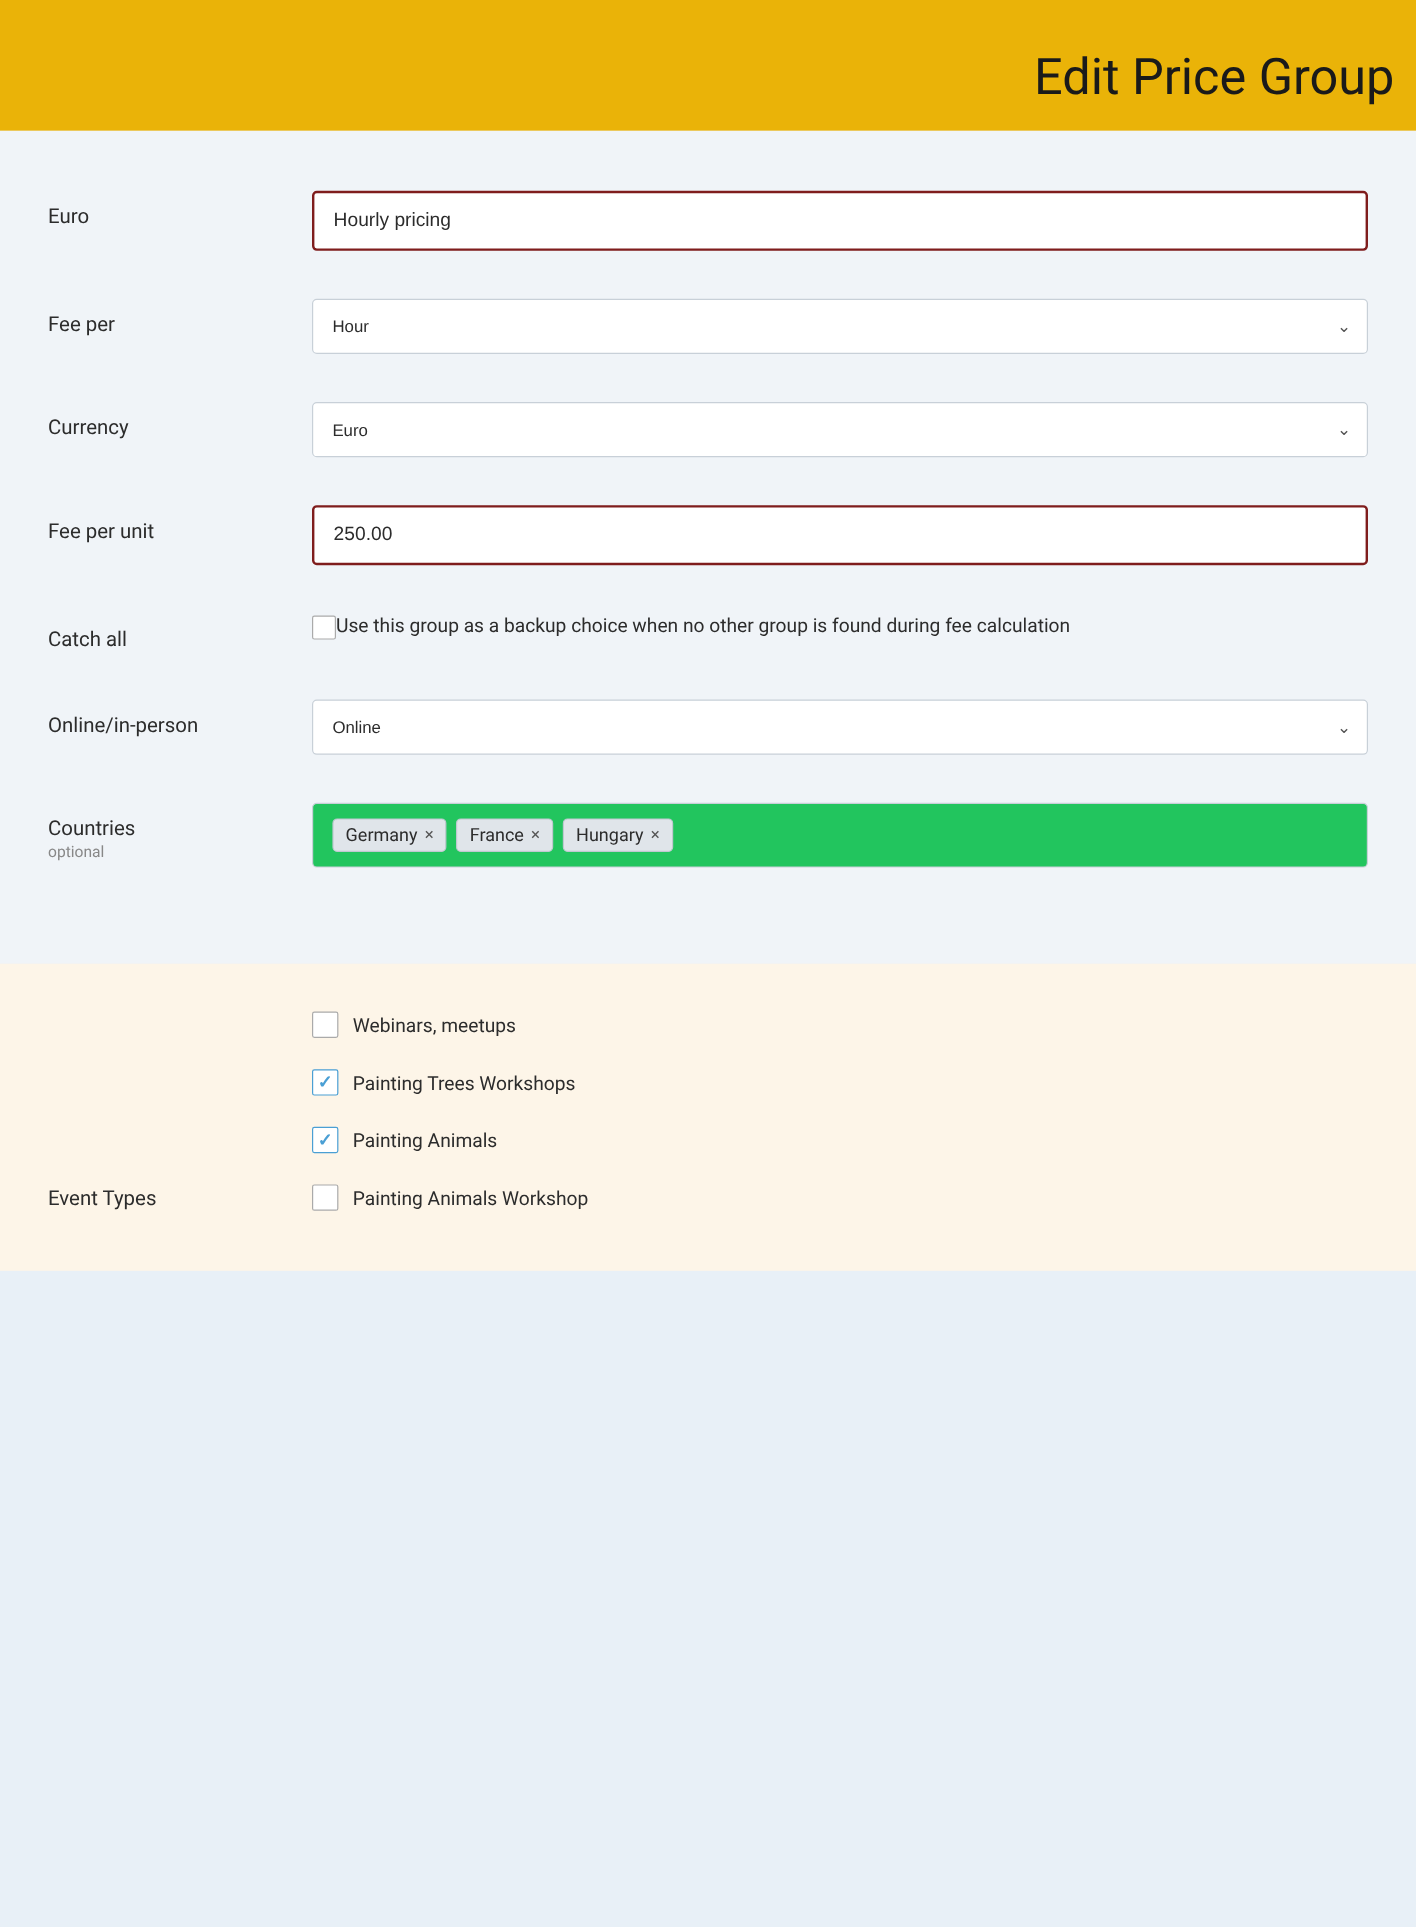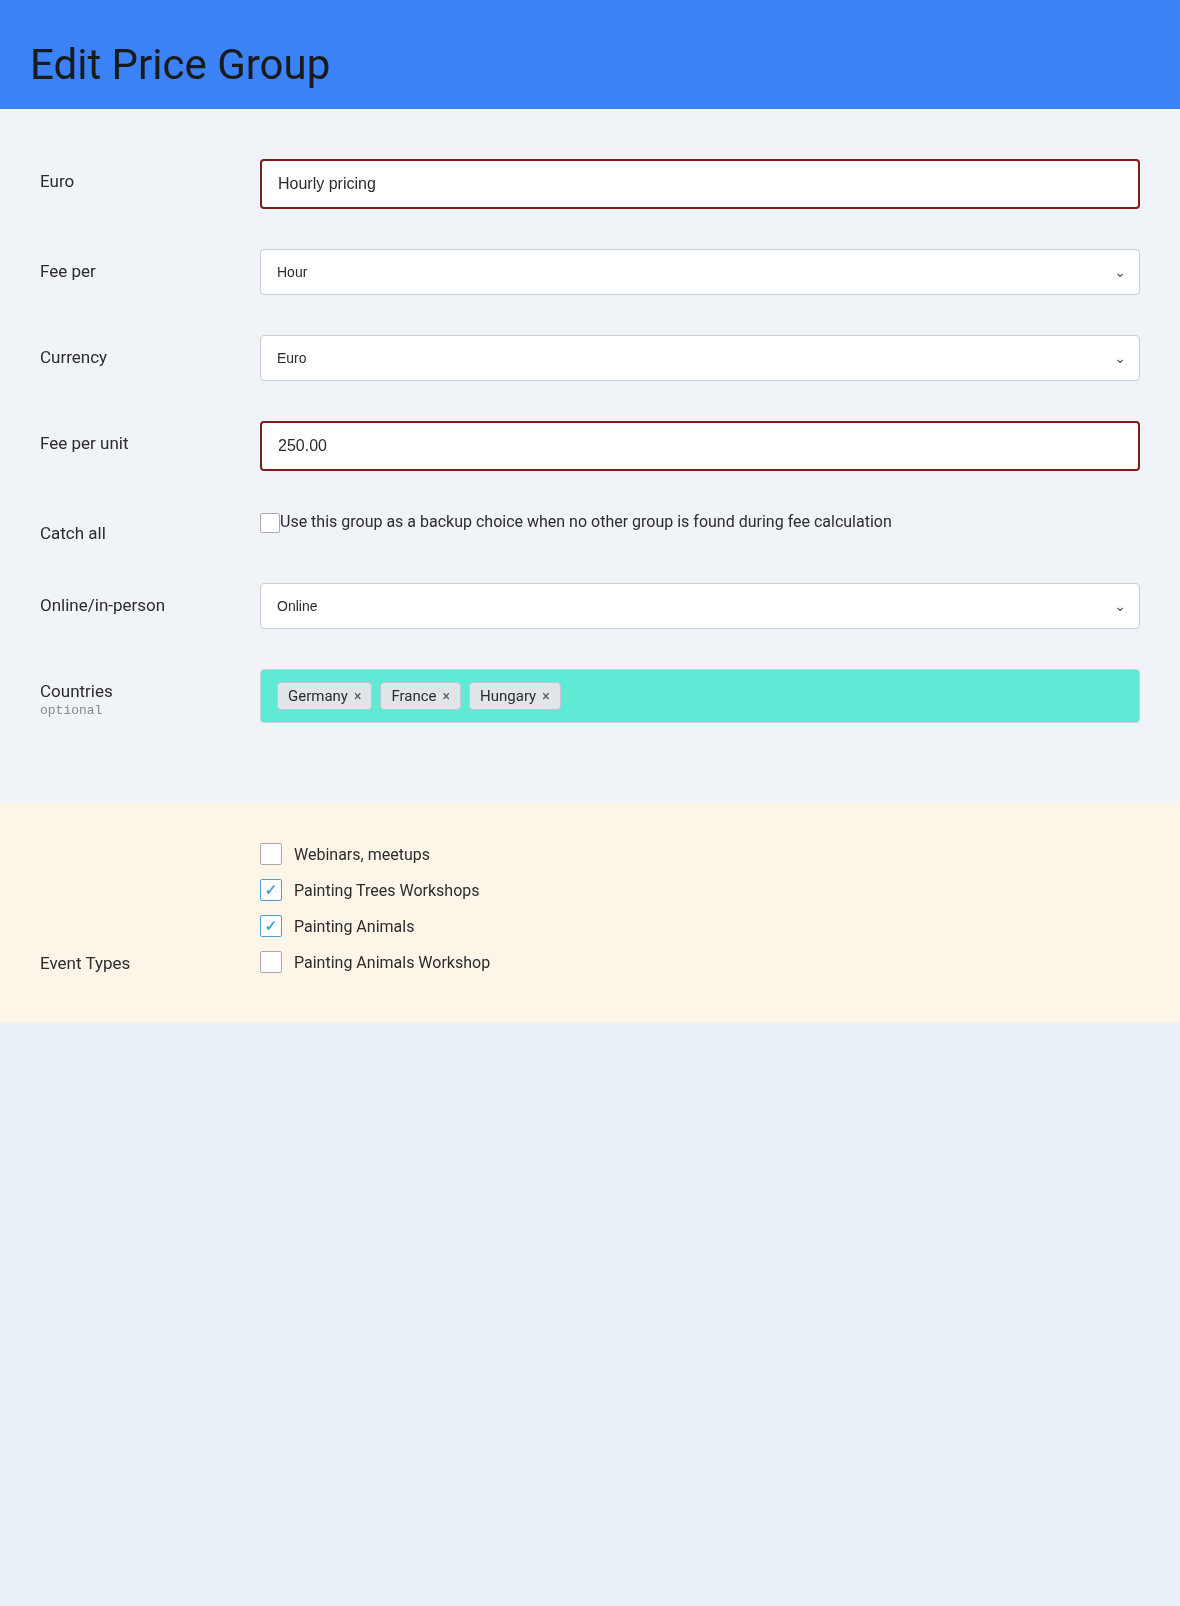--- a/index.html
+++ b/index.html
@@ -9,22 +9,23 @@
     }
 
     body {
       font-family: -apple-system, BlinkMacSystemFont, 'Segoe UI', Roboto, sans-serif;
       background-color: #e8f0f7;
       width: 1180px;
       min-height: 1606px;
     }
 
     .page-header {
-      background-color: #3b82f6;
-      padding: 40px 34px 20px 30px;
+      background-color: #eab308;
+      padding: 40px 18px 20px 30px;
+      text-align: right;
     }
 
     .page-title {
       font-size: 42px;
       font-weight: 400;
       color: #1a1a1a;
     }
 
     .form-container {
       background-color: #f0f4f8;
@@ -45,21 +46,20 @@
       font-size: 17px;
       color: #2c2c2c;
       padding-top: 12px;
     }
 
     .form-label-sub {
       font-size: 13px;
       color: #888;
       display: block;
       margin-top: 2px;
-      font-family: Liberation Mono, monospace;
     }
 
     .form-control {
       flex: 1;
     }
 
     .input-field {
       width: 100%;
       padding: 14px 16px;
       font-size: 16px;
@@ -145,21 +145,21 @@
       color: #2c2c2c;
       line-height: 1.4;
     }
 
     .countries-field {
       width: 100%;
       padding: 12px 16px;
       font-size: 16px;
       border: 1px solid #c8d0d8;
       border-radius: 4px;
-      background: #5eead4;
+      background: #22c55e;
       display: flex;
       flex-wrap: wrap;
       gap: 8px;
       align-items: center;
       min-height: 54px;
     }
 
     .tag {
       display: inline-flex;
       align-items: center;
@@ -199,21 +199,21 @@
       min-width: 220px;
       font-size: 17px;
       color: #2c2c2c;
       padding-top: 4px;
     }
 
     .event-types-list {
       flex: 1;
       display: flex;
       flex-direction: column;
-      gap: 14px;
+      gap: 26px;
     }
 
     .event-type-item {
       display: flex;
       align-items: center;
       gap: 12px;
     }
 
     .event-checkbox {
       width: 22px;

